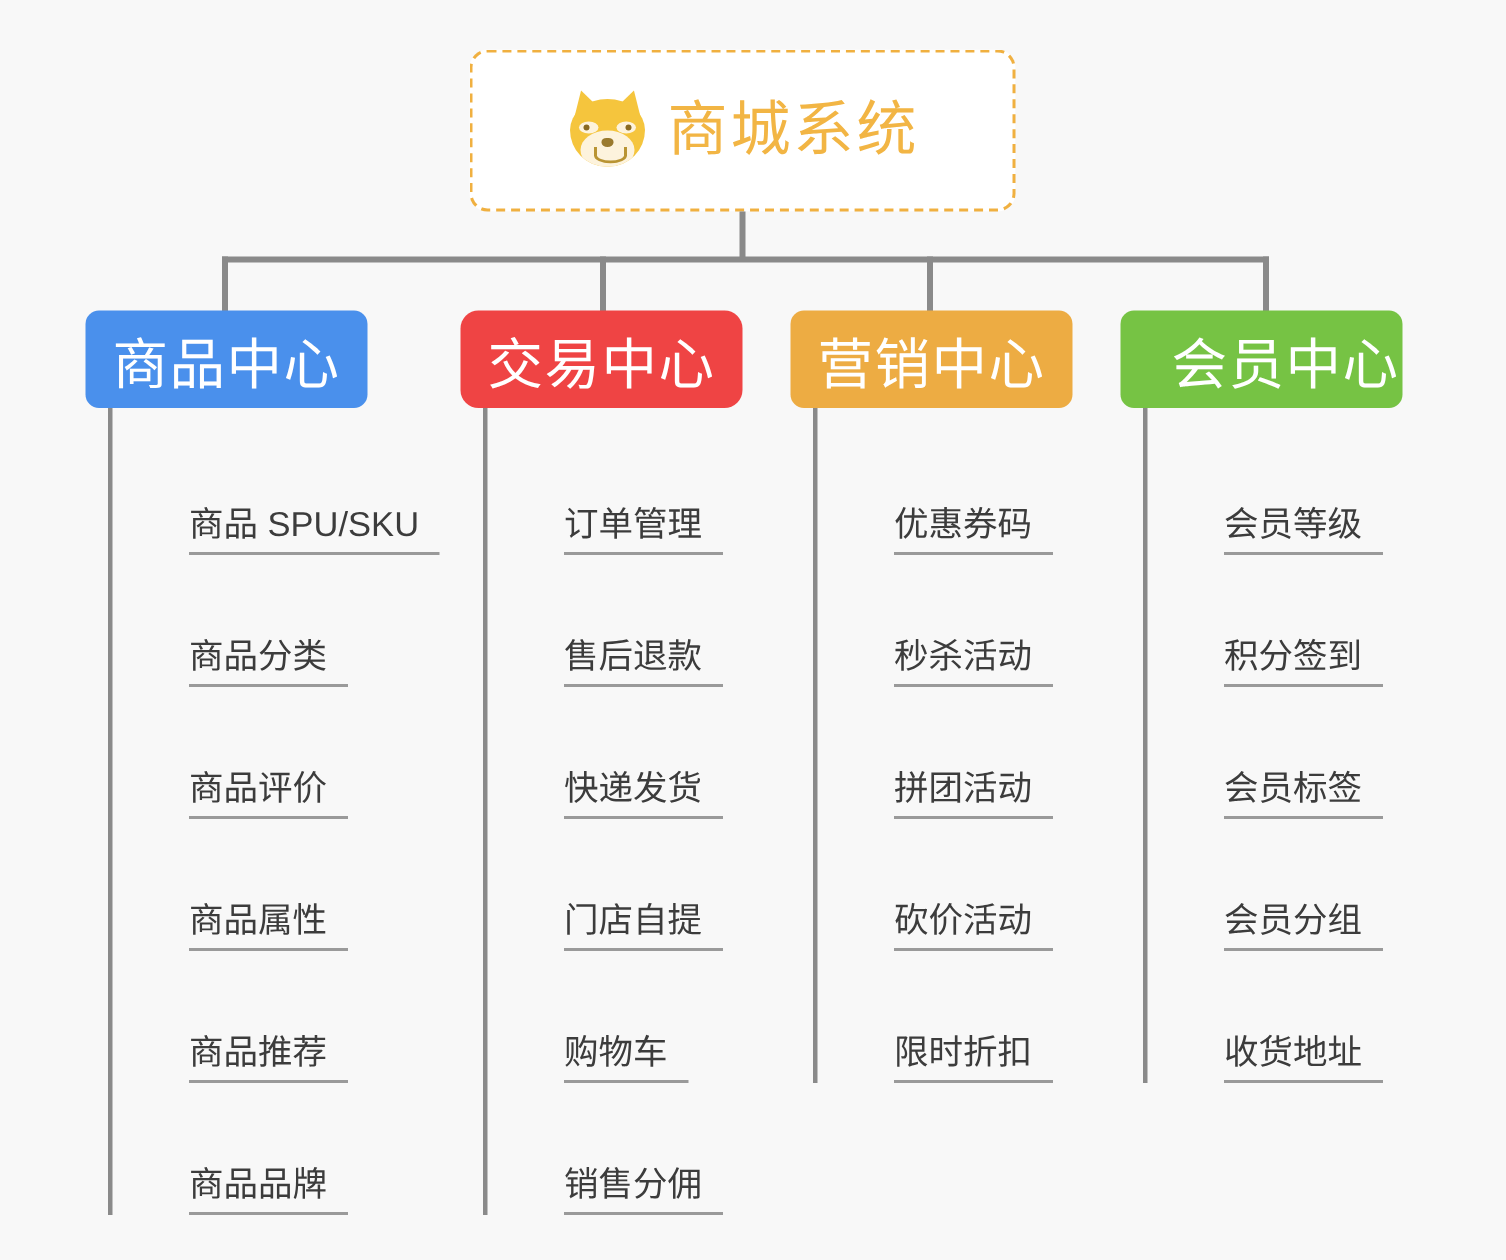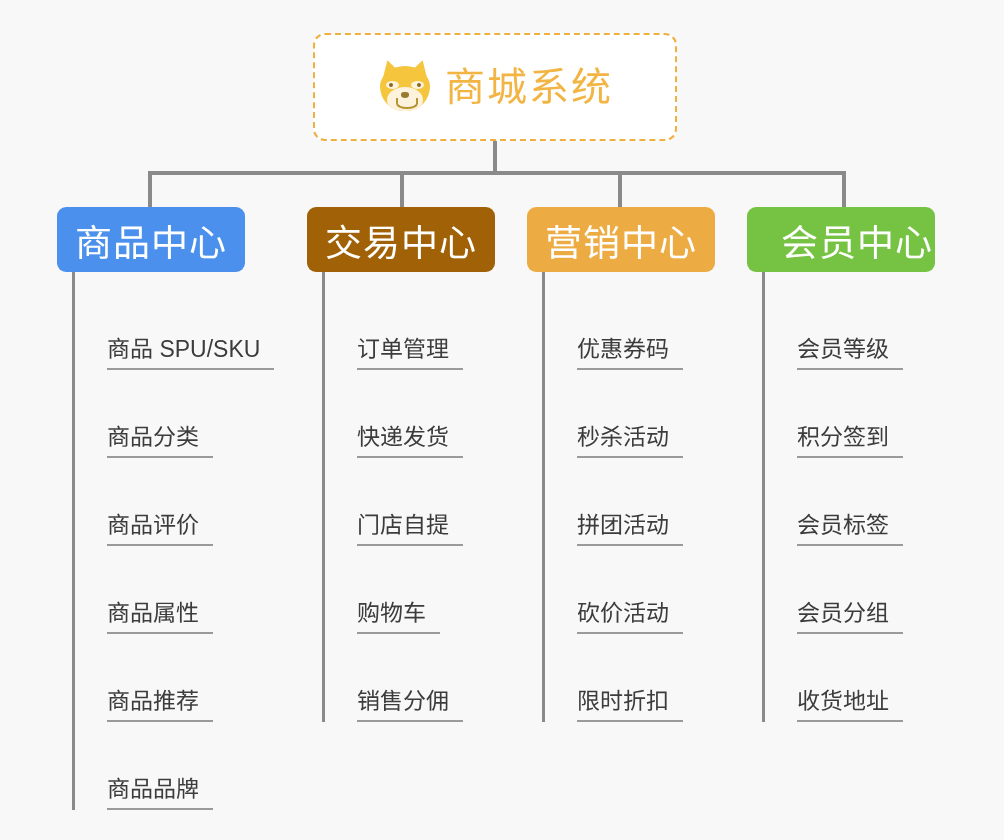--- a/index.html
+++ b/index.html
@@ -154,20 +154,21 @@
     font-size: 37px;
     letter-spacing: 1px;
     white-space: nowrap;
   }
 
   .leaf-list {
     position: relative;
     margin-left: 15px;
     border-left: 3px solid #8a8a8a;
     padding-top: 10px;
+    padding-left: 19px;
   }
   .leaf-item {
     height: 88px;
     display: flex;
     align-items: flex-end;
     padding-left: 32px;
   }
   .leaf-label {
     font-size: 23px;
     color: #3c3c3c;
@@ -226,26 +227,29 @@
       <div class="leaf-item">
           <span class="leaf-label">商品推荐</span>
         </div>
       <div class="leaf-item">
           <span class="leaf-label">商品品牌</span>
         </div>
     </div>
   </div>
 
   <div class="column" style="left:307px;">
-    <div class="cat-header" style="background: #a16207;">
+    <div class="cat-header" style="background: #ef4444; border-radius: 12px;">
       <span>交易中心</span>
     </div>
     <div class="leaf-list">
       <div class="leaf-item">
           <span class="leaf-label">订单管理</span>
+        </div>
+      <div class="leaf-item">
+          <span class="leaf-label">售后退款</span>
         </div>
       <div class="leaf-item">
           <span class="leaf-label">快递发货</span>
         </div>
       <div class="leaf-item">
           <span class="leaf-label">门店自提</span>
         </div>
       <div class="leaf-item">
           <span class="leaf-label">购物车</span>
         </div>

